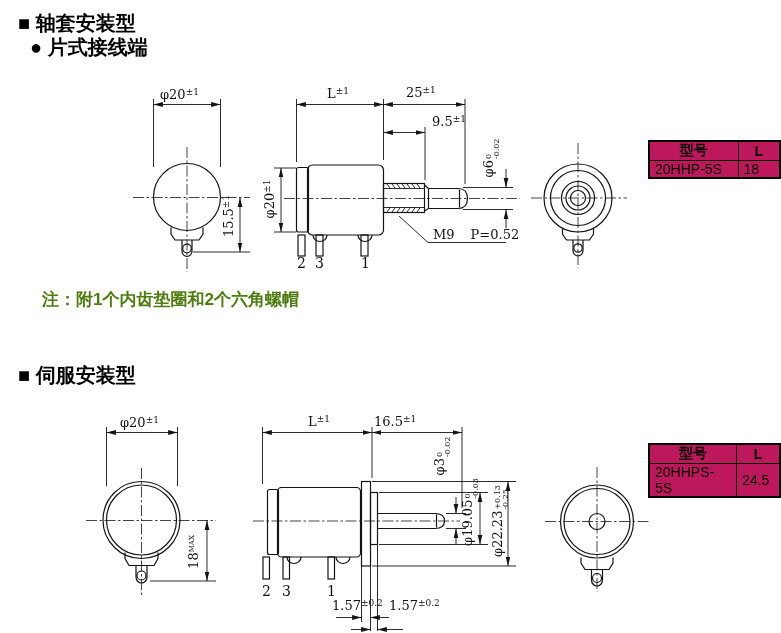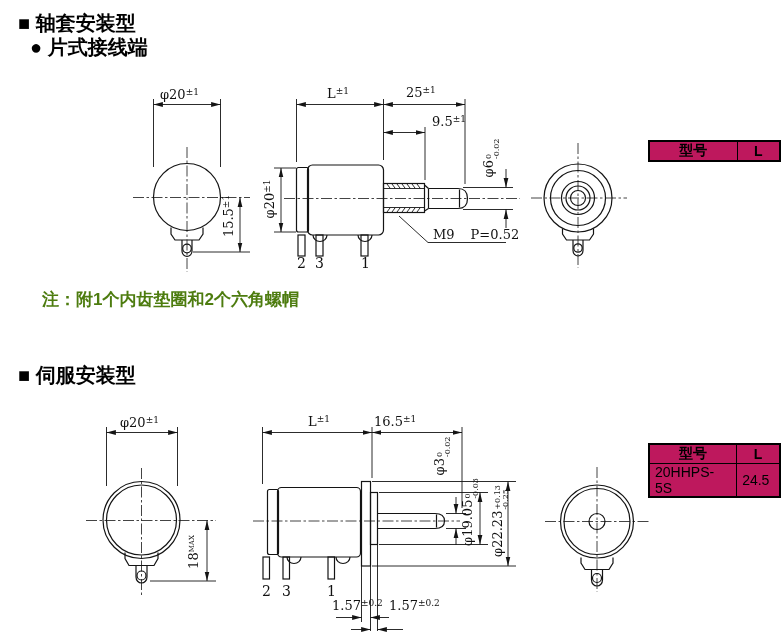--- a/index.html
+++ b/index.html
@@ -180,20 +180,24 @@
 <div class="pin" style="left:297px;top:255px;">2</div>
 <div class="pin" style="left:315px;top:255px;">3</div>
 <div class="pin" style="left:361px;top:255px;">1</div>
 
 <table class="spec" style="left:648px;top:140px;">
   <tbody>
         <tr>
     <th style="width:84px;">型号</th>
     <th style="width:34px;">L</th>
   </tr>
+  <tr>
+    <td>20HHP-5S</td>
+    <td class="num">18</td>
+  </tr>
 </tbody>
     </table>
 
 <div class="title" style="left:18px;top:362px;">■ 伺服安装型</div>
 
 <div class="lbl" style="left:120px;top:415px;"><span>φ20</span><sup>±1</sup></div>
 <div class="lbl rot" style="left:193px;top:552px;"><span>18</span><sup style="font-size:7px;">MAX</sup></div>
 <div class="lbl" style="left:308px;top:414px;"><span>L</span><sup>±1</sup></div>
 <div class="lbl" style="left:374px;top:414px;"><span>16.5</span><sup>±1</sup></div>
 <div class="lbl rot" style="left:441px;top:456px;"><span>φ3</span><span class="stk">

